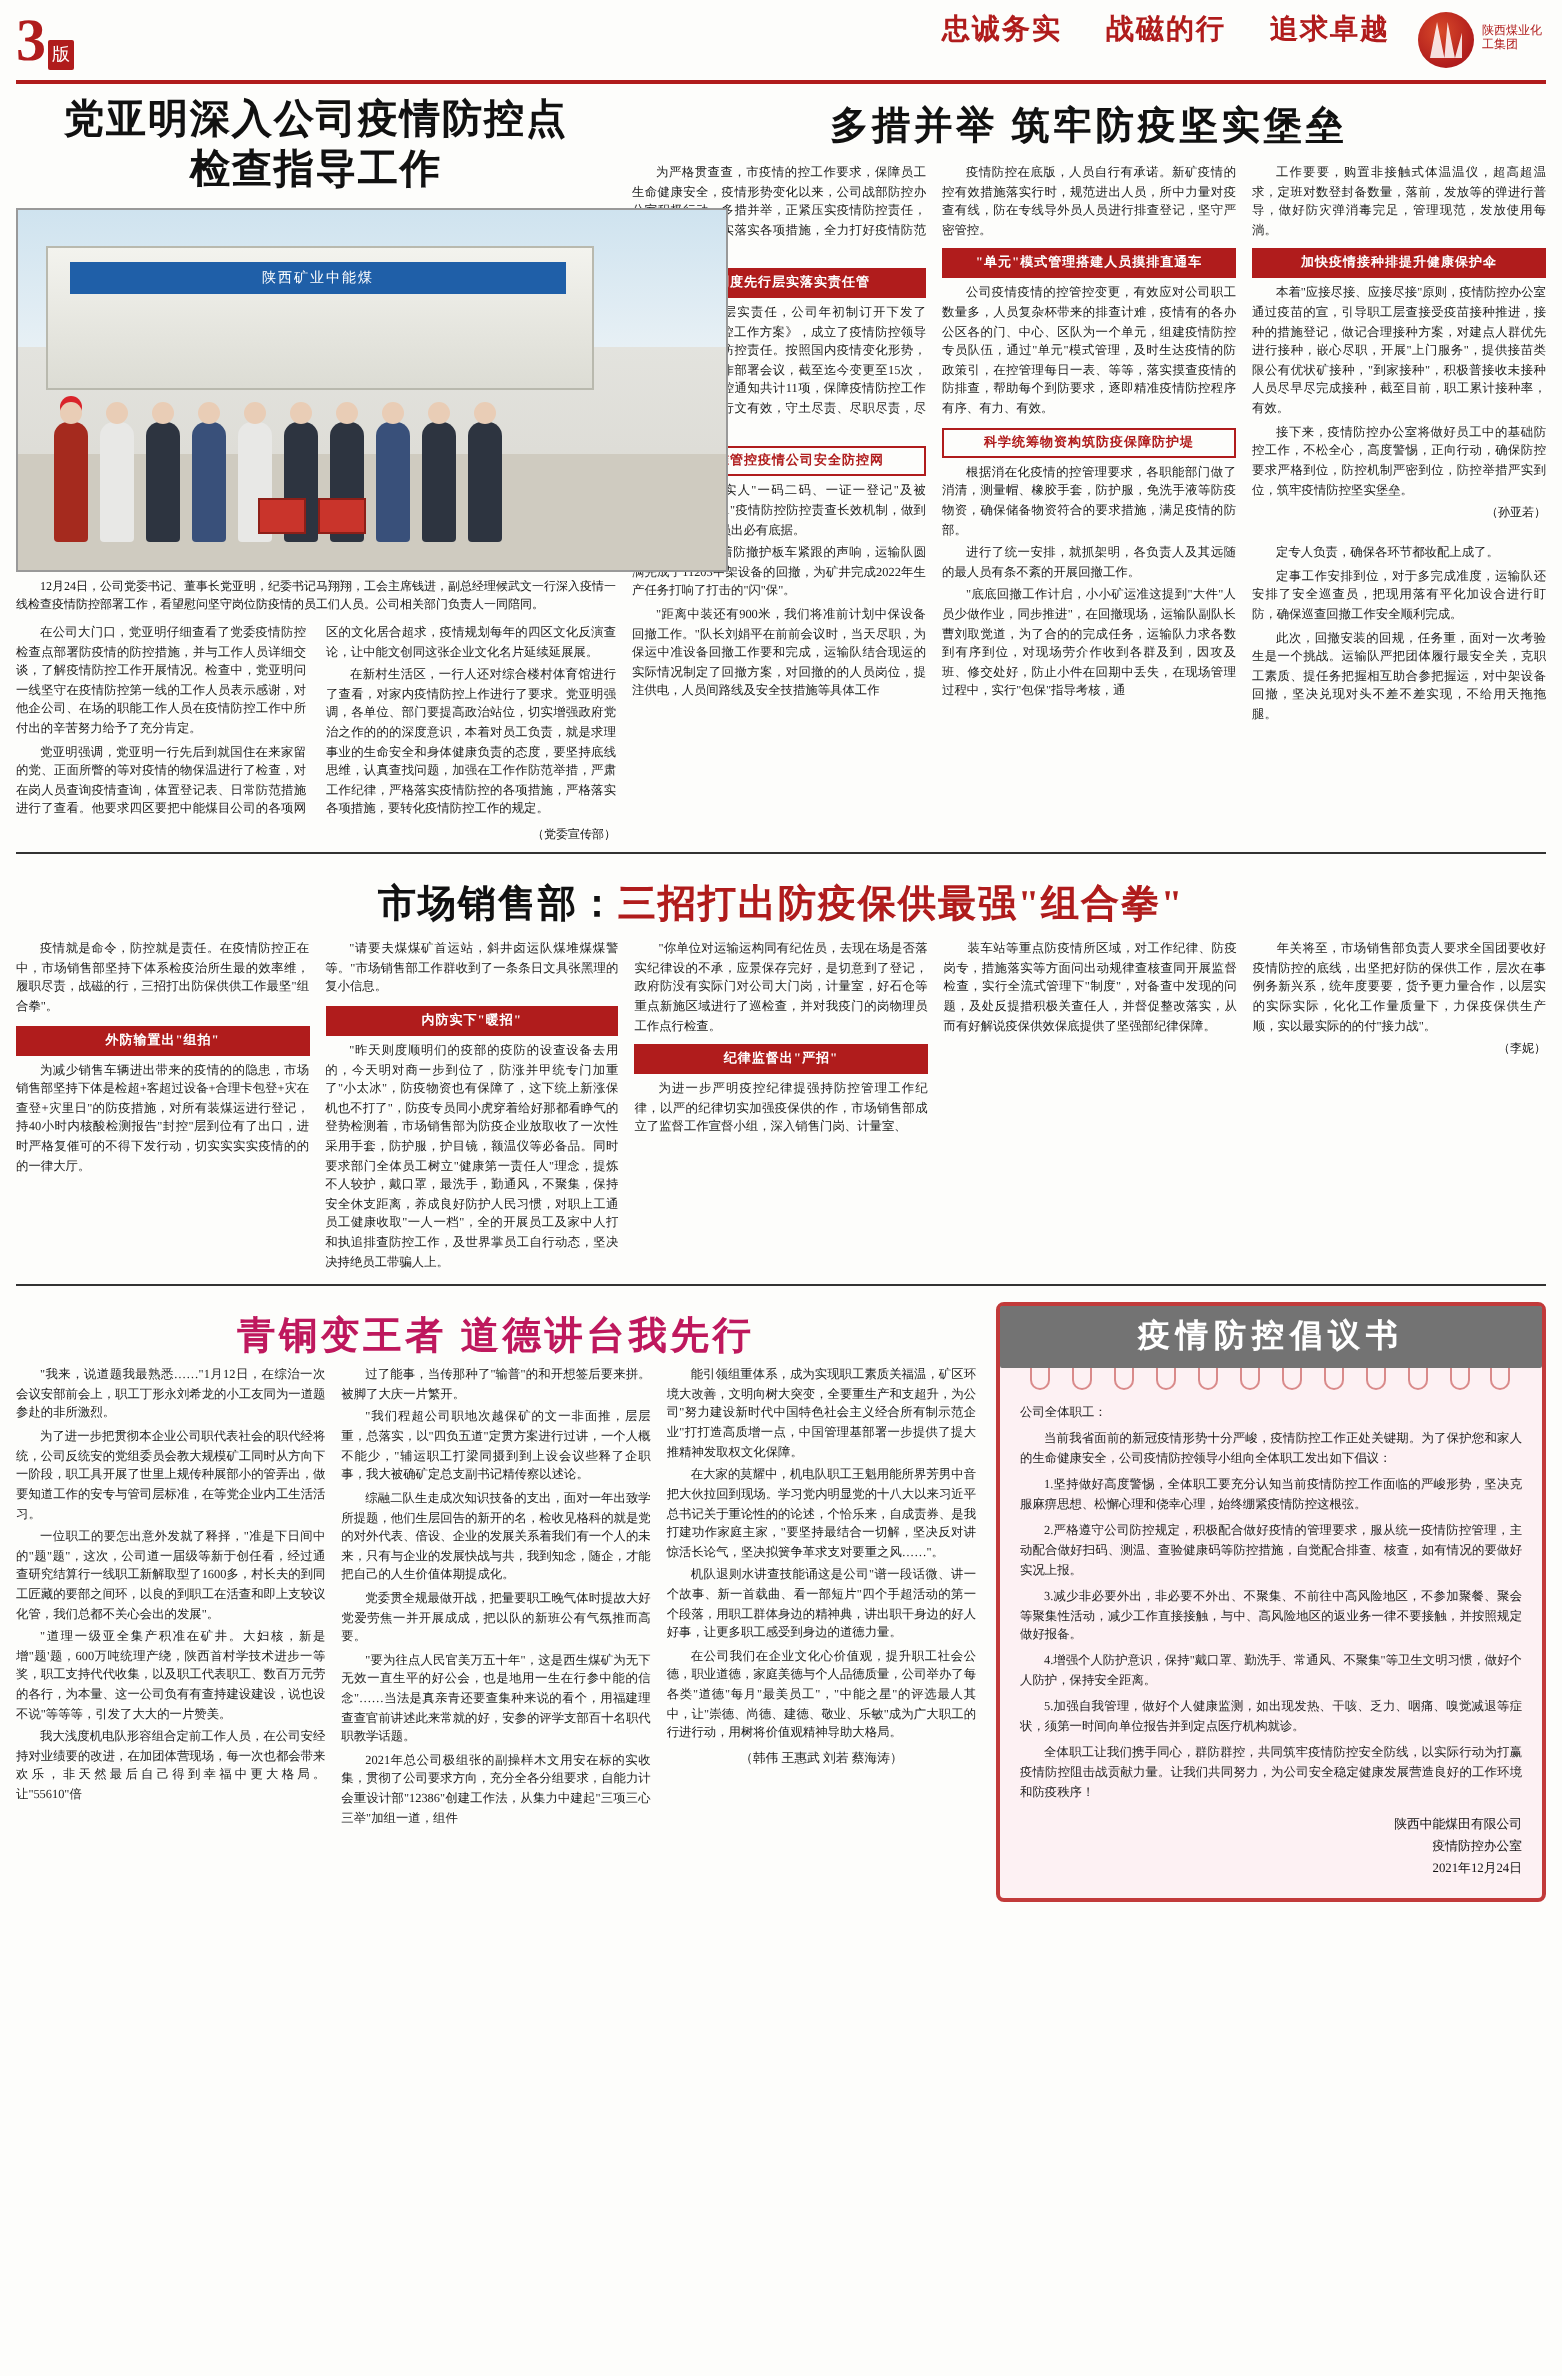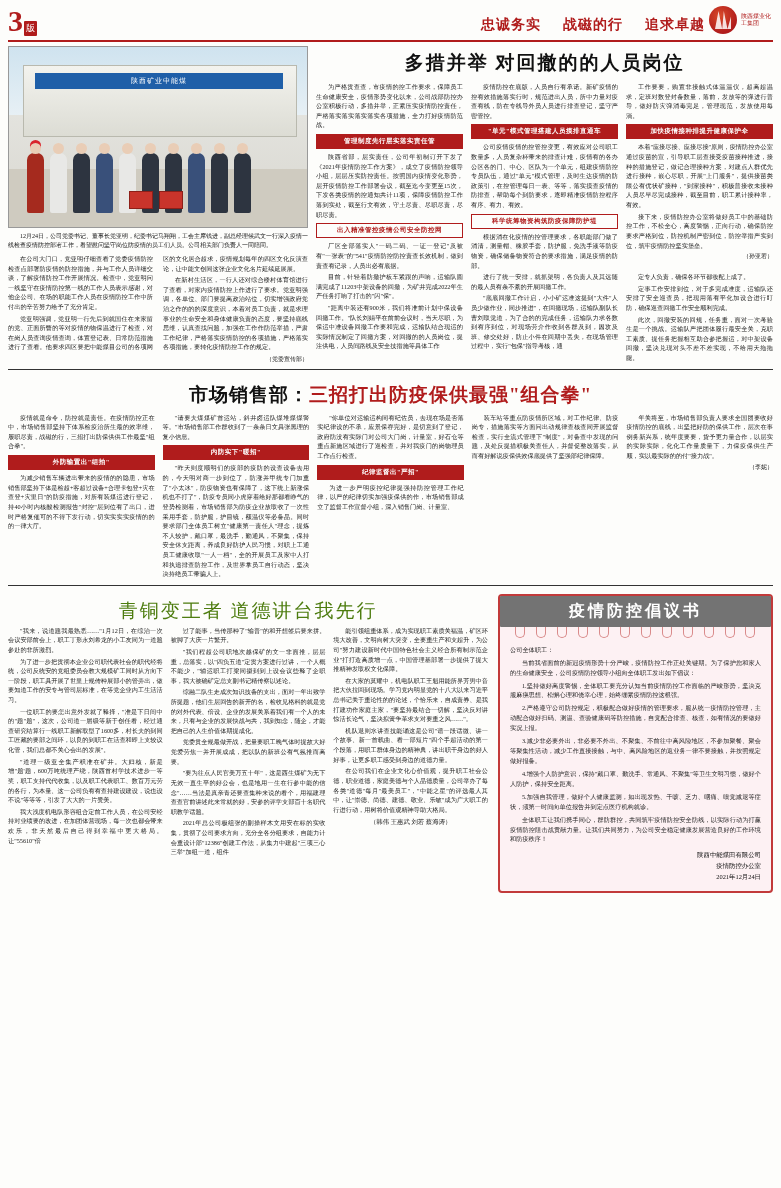--- a/index.html
+++ b/index.html
@@ -57,21 +57,21 @@
   .col-text p{margin:0 0 2px 0;text-indent:12px;}
 
   
   .top{display:flex;gap:8px;padding:4px 8px 0 8px;box-sizing:border-box;}
   .top-left{width:300px;}
   .h1-main{
     font-size:20px;font-weight:bold;text-align:center;line-height:1.25;
     margin:2px 0 6px 0;letter-spacing:1px;
   }
   .photo{
-    width:300px;height:182px;border:1px solid #999;box-sizing:border-box;
+    width:356px;height:182px;border:1px solid #999;box-sizing:border-box;
     background:linear-gradient(#cfe3ef 0%,#e7f0f5 38%,#e3e3de 38%,#d8d6cf 100%);
     position:relative;overflow:hidden;
   }
   .photo .bld{
     position:absolute;left:14px;top:18px;width:272px;height:70px;
     background:linear-gradient(#f3f3ee,#dcdcd4);border:1px solid #b9b9ae;
   }
   .photo .band{
     position:absolute;left:26px;top:26px;width:248px;height:16px;
     background:#1f5fa8;color:#fff;font-size:7px;letter-spacing:1px;
@@ -121,21 +121,21 @@
 
   .h2-market{
     text-align:center;font-size:19px;font-weight:bold;letter-spacing:1px;margin:6px 0 5px 0;
   }
   .h2-market .red{color:#b01c1c;}
 
   
   .bottom{display:flex;gap:10px;padding:4px 8px 6px 8px;box-sizing:border-box;}
   .bottom-left{width:480px;}
   .h2-bronze{
-    text-align:center;font-size:19px;font-weight:normal;color:#4d7c0f;letter-spacing:2px;margin:4px 0 2px 0;
+    text-align:center;font-size:19px;font-weight:bold;color:#be185d;letter-spacing:2px;margin:4px 0 2px 0;
   }
   .subtitle{
     text-align:center;font-size:8px;font-weight:bold;margin:0 0 6px 0;color:#222;
   }
   .cols3b{display:flex;gap:8px;}
   .cols3b > div{flex:1;}
 
   .bottom-right{flex:1;position:relative;}
   .notice{
     border:2px solid #c23a3a;border-radius:4px;background:#fdf1f3;
@@ -156,37 +156,39 @@
 </head>
 <body>
 
 <div class="page">
 
   <div class="masthead">
     <div class="pagenum">
       <span class="num">3</span>
       <span class="ban">版</span>
     </div>
-    <div style="display:flex;align-items:flex-end;margin-left:11px;">
+    <div style="display:flex;align-items:flex-start;gap:10px;margin-left:11px;">
       <div class="slogans">
         <span>忠诚务实</span>
         <span>战磁的行</span>
         <span>追求卓越</span>
       </div>
       <div class="logo-wrap">
         <div class="logo-circle"></div>
         <div class="logo-text">陕西煤业化工集团</div>
       </div>
     </div>
   </div>
   <div class="rule-red"></div>
 
   <div class="top">
 
     <div class="top-left">
+      <div class="h1-main" style="white-space:pre-line;">党亚明深入公司疫情防控点
+检查指导工作</div>
       <div class="photo">
         <div class="bld"></div>
         <div class="band">陕西矿业中能煤</div>
         <div class="ground"></div>
         <div class="people">
           <div class="p red"></div>
           <div class="p white"></div>
           <div class="p"></div>
           <div class="p blue"></div>
           <div class="p white"></div>
@@ -202,21 +204,21 @@
       <div class="cap">12月24日，公司党委书记、董事长党亚明，纪委书记马翔翔，工会主席钱进，副总经理候武文一行深入疫情一线检查疫情防控部署工作，看望慰问坚守岗位防疫情的员工们人员。公司相关部门负责人一同陪同。</div>
       <div class="col-text" style="margin-top:4px;column-count:2;column-gap:10px;">
         <p>在公司大门口，党亚明仔细查看了党委疫情防控检查点部署防疫情的防控措施，并与工作人员详细交谈，了解疫情防控工作开展情况。检查中，党亚明问一线坚守在疫情防控第一线的工作人员表示感谢，对他企公司、在场的职能工作人员在疫情防控工作中所付出的辛苦努力给予了充分肯定。</p>
         <p>党亚明强调，党亚明一行先后到就国住在来家留的党、正面所瞥的等对疫情的物保温进行了检查，对在岗人员查询疫情查询，体置登记表、日常防范措施进行了查看。他要求四区要把中能煤目公司的各项网区的文化居合超求，疫情规划每年的四区文化反演查论，让中能文创同这张企业文化名片延续延展展。</p>
         <p>在新村生活区，一行人还对综合楼村体育馆进行了查看，对家内疫情防控上作进行了要求。党亚明强调，各单位、部门要提高政治站位，切实增强政府党治之作的的的深度意识，本着对员工负责，就是求理事业的生命安全和身体健康负责的态度，要坚持底线思维，认真查找问题，加强在工作作防范举措，严肃工作纪律，严格落实疫情防控的各项措施，严格落实各项措施，要转化疫情防控工作的规定。</p>
       </div>
       <div class="sign">（党委宣传部）</div>
     </div>
 
     <div class="top-right">
-      <div class="h1-right">多措并举  对回撤的的人员岗位</div>
+      <div class="h1-right">多措并举  筑牢防疫坚实堡垒</div>
       <div class="cols3">
         <div>
           <div class="col-text">
             <p>为严格贯查查，市疫情的控工作要求，保障员工生命健康安全，疫情形势变化以来，公司战部防控办公室积极行动，多措并举，正紧压实疫情防控责任，严格落实落实落实落实各项措施，全力打好疫情防范战。</p>
           </div>
           <div class="subhead solid">管理制度先行层实落实责任管</div>
           <div class="col-text">
             <p>陕西省部，层实责任，公司年初制订开下发了《2021年疫情防控工作方案》，成立了疫情防控领导小组，层层压实防控责任。按照国内疫情变化形势，层开疫情防控工作部署会议，截至迄今变更至15次，下发各类疫情的控通知共计11项，保障疫情防控工作落到实处，截至行文有效，守土尽责、尽职尽责，尽职尽责。</p>
           </div>
           <div class="subhead">出入精准管控疫情公司安全防控网</div>

